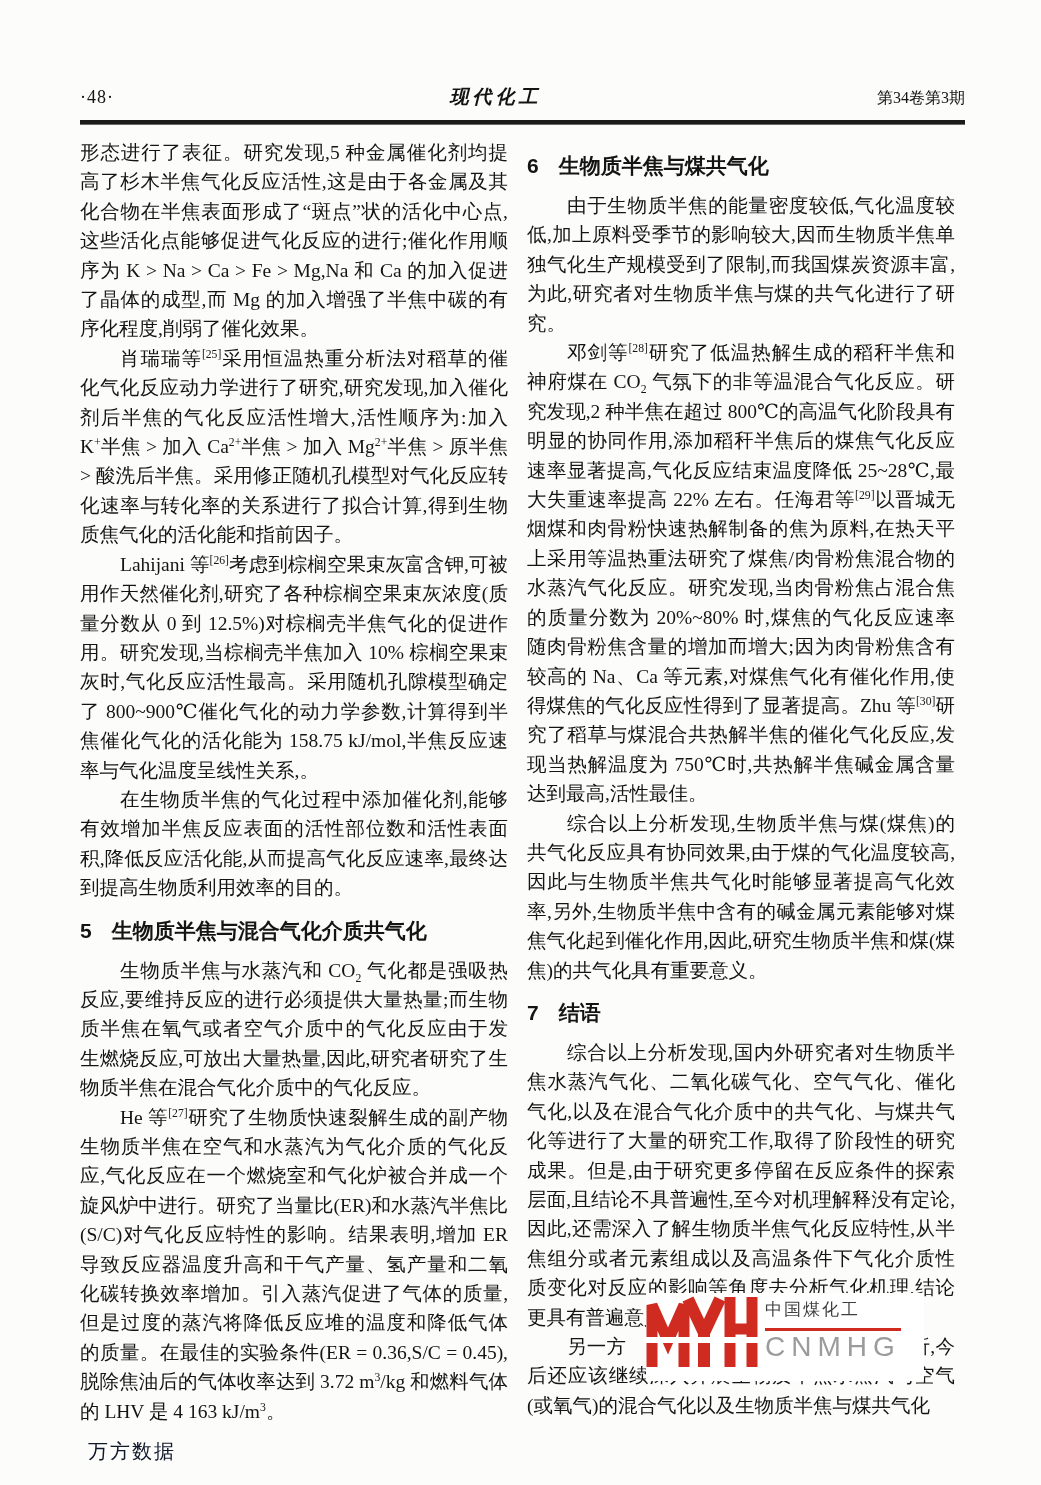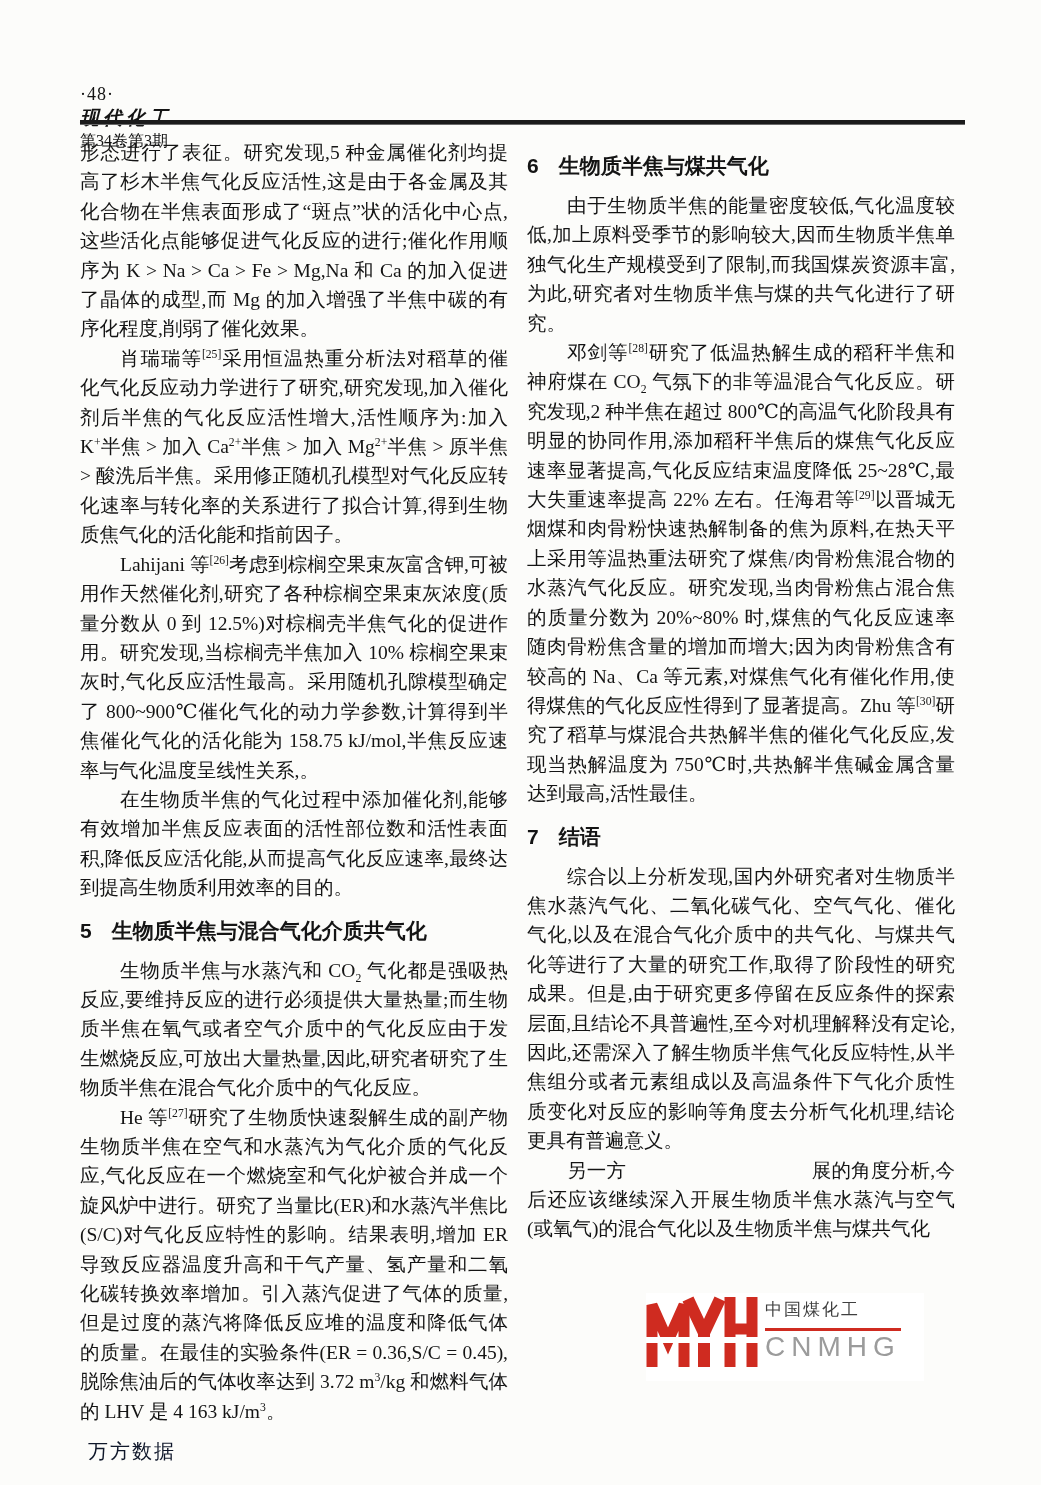--- a/index.html
+++ b/index.html
@@ -5,21 +5,20 @@
   html,body{margin:0;padding:0;}
   body{
     width:1041px;height:1485px;position:relative;overflow:hidden;
     background:#fcfcfa;color:#141414;
     font-family:"Liberation Serif","DejaVu Serif",serif;
   }
   .page-header{
     position:absolute;top:84px;left:80px;width:885px;
     display:flex;justify-content:space-between;align-items:baseline;
     font-size:18px;
-    flex-direction:column;
   }
   .page-no{letter-spacing:1px;}
   .journal-title{font-weight:bold;font-style:italic;font-size:19px;letter-spacing:4px;}
   .issue-info{font-size:16px;}
   .header-rule{
     position:absolute;top:120px;left:80px;width:885px;height:4px;
     background:#1b1b1b;
     box-shadow:0 1px 0 #6b6b6b;
   }
   .columns{
@@ -82,20 +81,21 @@
       <p class="para">Lahijani 等<sup>[26]</sup>考虑到棕榈空果束灰富含钾,可被用作天然催化剂,研究了各种棕榈空果束灰浓度(质量分数从 0 到 12.5%)对棕榈壳半焦气化的促进作用。研究发现,当棕榈壳半焦加入 10% 棕榈空果束灰时,气化反应活性最高。采用随机孔隙模型确定了 800~900℃催化气化的动力学参数,计算得到半焦催化气化的活化能为 158.75 kJ/mol,半焦反应速率与气化温度呈线性关系,。</p>
       <p class="para">在生物质半焦的气化过程中添加催化剂,能够有效增加半焦反应表面的活性部位数和活性表面积,降低反应活化能,从而提高气化反应速率,最终达到提高生物质利用效率的目的。</p>
       <div class="section-heading"><span class="sec-num">5</span><span>生物质半焦与混合气化介质共气化</span></div>
       <p class="para">生物质半焦与水蒸汽和 CO<sub>2</sub> 气化都是强吸热反应,要维持反应的进行必须提供大量热量;而生物质半焦在氧气或者空气介质中的气化反应由于发生燃烧反应,可放出大量热量,因此,研究者研究了生物质半焦在混合气化介质中的气化反应。</p>
       <p class="para">He 等<sup>[27]</sup>研究了生物质快速裂解生成的副产物生物质半焦在空气和水蒸汽为气化介质的气化反应,气化反应在一个燃烧室和气化炉被合并成一个旋风炉中进行。研究了当量比(ER)和水蒸汽半焦比(S/C)对气化反应特性的影响。结果表明,增加 ER 导致反应器温度升高和干气产量、氢产量和二氧化碳转换效率增加。引入蒸汽促进了气体的质量,但是过度的蒸汽将降低反应堆的温度和降低气体的质量。在最佳的实验条件(ER = 0.36,S/C = 0.45),脱除焦油后的气体收率达到 3.72 m<sup>3</sup>/kg 和燃料气体的 LHV 是 4 163 kJ/m<sup>3</sup>。</p>
     </div>
   <div class="col">
       <div class="section-heading"><span class="sec-num">6</span><span>生物质半焦与煤共气化</span></div>
       <p class="para">由于生物质半焦的能量密度较低,气化温度较低,加上原料受季节的影响较大,因而生物质半焦单独气化生产规模受到了限制,而我国煤炭资源丰富,为此,研究者对生物质半焦与煤的共气化进行了研究。</p>
       <p class="para">邓剑等<sup>[28]</sup>研究了低温热解生成的稻秆半焦和神府煤在 CO<sub>2</sub> 气氛下的非等温混合气化反应。研究发现,2 种半焦在超过 800℃的高温气化阶段具有明显的协同作用,添加稻秆半焦后的煤焦气化反应速率显著提高,气化反应结束温度降低 25~28℃,最大失重速率提高 22% 左右。任海君等<sup>[29]</sup>以晋城无烟煤和肉骨粉快速热解制备的焦为原料,在热天平上采用等温热重法研究了煤焦/肉骨粉焦混合物的水蒸汽气化反应。研究发现,当肉骨粉焦占混合焦的质量分数为 20%~80% 时,煤焦的气化反应速率随肉骨粉焦含量的增加而增大;因为肉骨粉焦含有较高的 Na、Ca 等元素,对煤焦气化有催化作用,使得煤焦的气化反应性得到了显著提高。Zhu 等<sup>[30]</sup>研究了稻草与煤混合共热解半焦的催化气化反应,发现当热解温度为 750℃时,共热解半焦碱金属含量达到最高,活性最佳。</p>
+      <p class="para">综合以上分析发现,生物质半焦与煤(煤焦)的共气化反应具有协同效果,由于煤的气化温度较高,因此与生物质半焦共气化时能够显著提高气化效率,另外,生物质半焦中含有的碱金属元素能够对煤焦气化起到催化作用,因此,研究生物质半焦和煤(煤焦)的共气化具有重要意义。</p>
       <div class="section-heading"><span class="sec-num">7</span><span>结语</span></div>
       <p class="para">综合以上分析发现,国内外研究者对生物质半焦水蒸汽气化、二氧化碳气化、空气气化、催化气化,以及在混合气化介质中的共气化、与煤共气化等进行了大量的研究工作,取得了阶段性的研究成果。但是,由于研究更多停留在反应条件的探索层面,且结论不具普遍性,至今对机理解释没有定论,因此,还需深入了解生物质半焦气化反应特性,从半焦组分或者元素组成以及高温条件下气化介质性质变化对反应的影响等角度去分析气化机理,结论更具有普遍意义。</p>
       <p class="para">另一方<span class="wm-gap" style="width: 185px;"></span>展的角度分析,今后还应该继续深入开展生物质半焦水蒸汽与空气(或氧气)的混合气化以及生物质半焦与煤共气化</p>
     </div>
 </div>
 
 <div class="watermark">
   <svg class="wm-logo" width="112" height="76" viewBox="0 0 112 76" aria-hidden="true">
     <g stroke="#cf2b20" stroke-width="11" fill="none">
       <path d="M6,74 L6,12 L22,48 L38,12 L38,74"></path>

